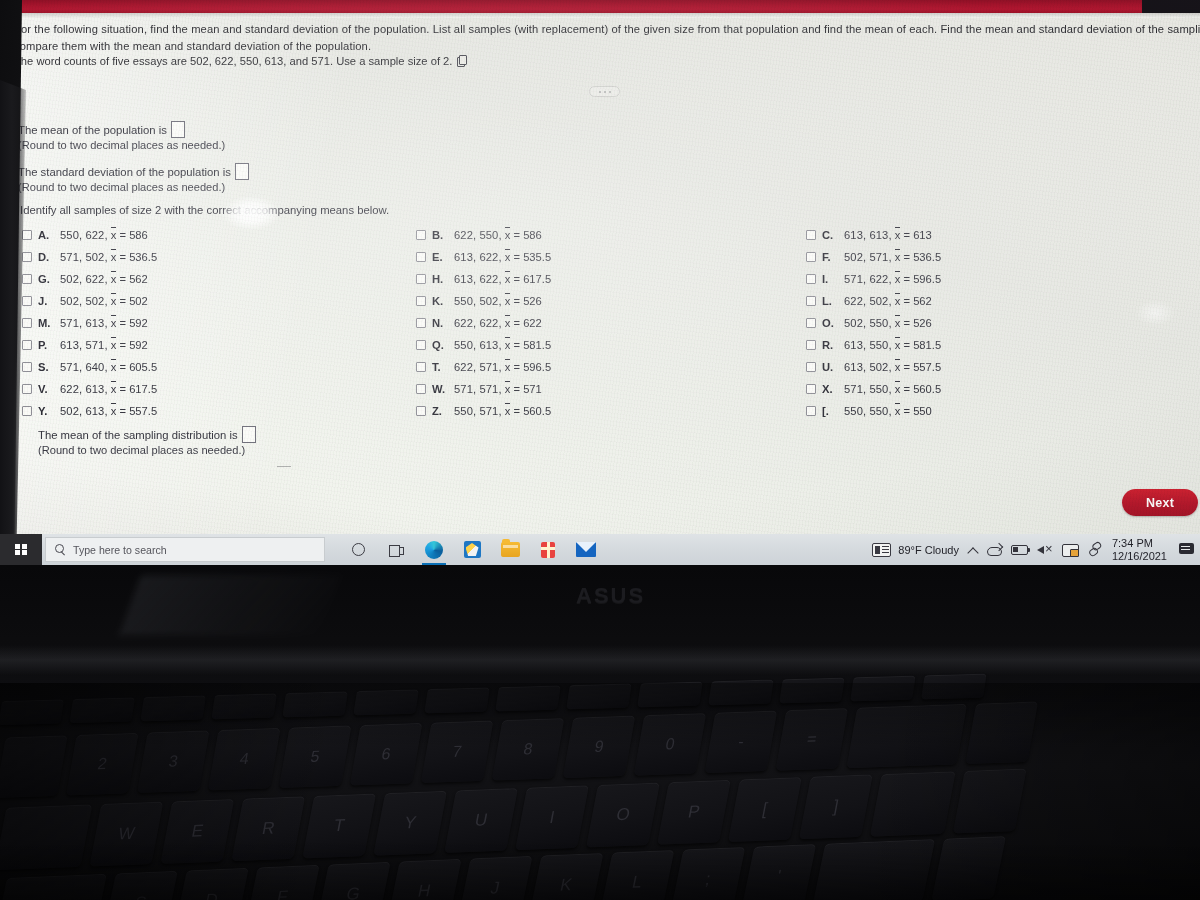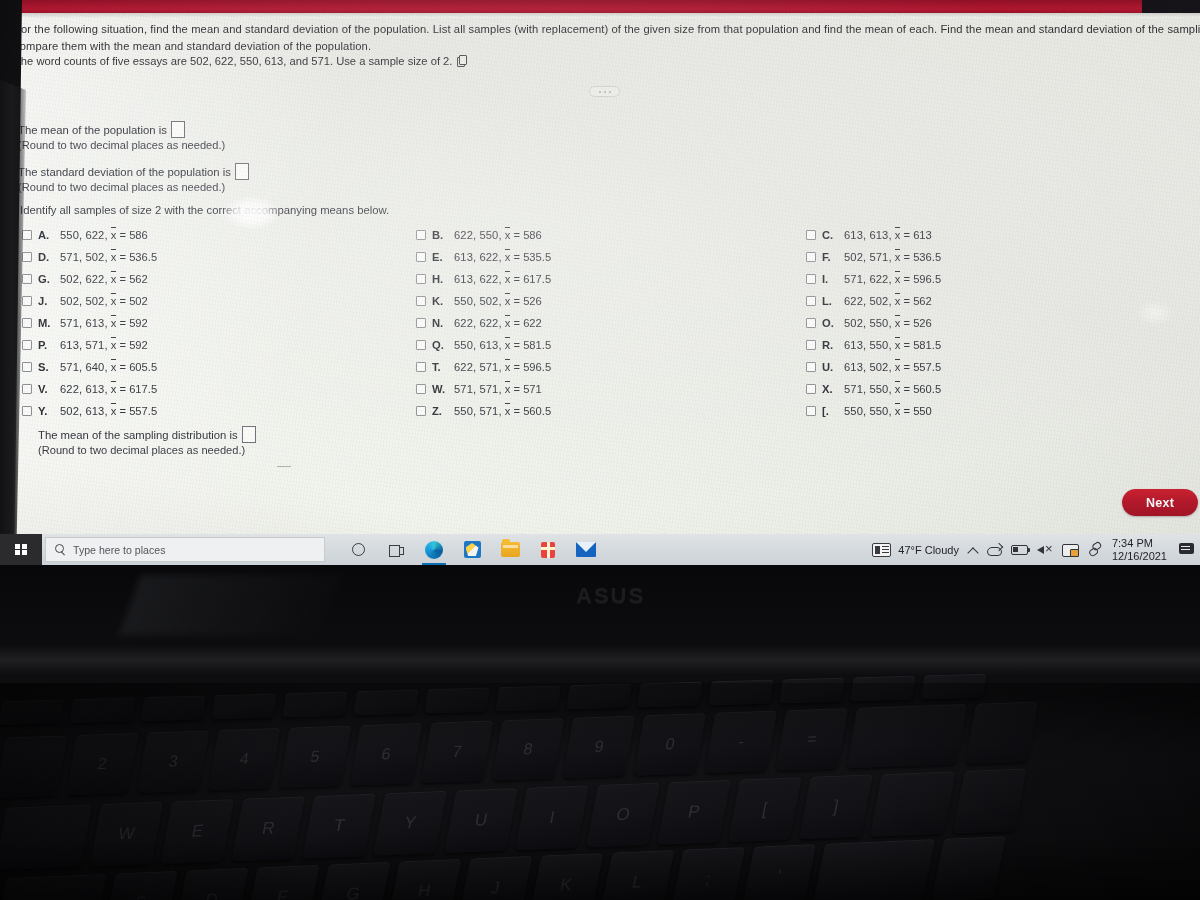--- a/index.html
+++ b/index.html
@@ -450,21 +450,21 @@
       <div class="win-logo">
           <i></i>
           <i></i>
           <i></i>
           <i></i>
         </div>
     </div>
 
     <div class="tb-search">
       <span class="srch-ico"></span>
-      <span class="ph">Type here to places</span>
+      <span class="ph">Type here to search</span>
     </div>
 
     <div class="tb-mid">
       <div class="tb-ico">
           <span class="cortana-o"></span>
         </div>
       <div class="tb-ico">
           <span class="taskview"></span>
         </div>
       <div class="tb-ico">
@@ -481,21 +481,21 @@
           <span class="gift"></span>
         </div>
       <div class="tb-ico">
           <span class="mail"></span>
         </div>
     </div>
 
     <div class="tb-right">
       <div class="weather">
         <span class="weather-ico"></span>
-        <span class="weather-txt">47°F Cloudy</span>
+        <span class="weather-txt">89°F Cloudy</span>
       </div>
       <span class="chev"></span>
       <span class="onedrive"></span>
       <span class="battery"></span>
       <span class="mute"></span>
       <span class="printer"></span>
       <span class="link"></span>
       <div class="clock">
         <div>7:34 PM</div>
         <div>12/16/2021</div>

